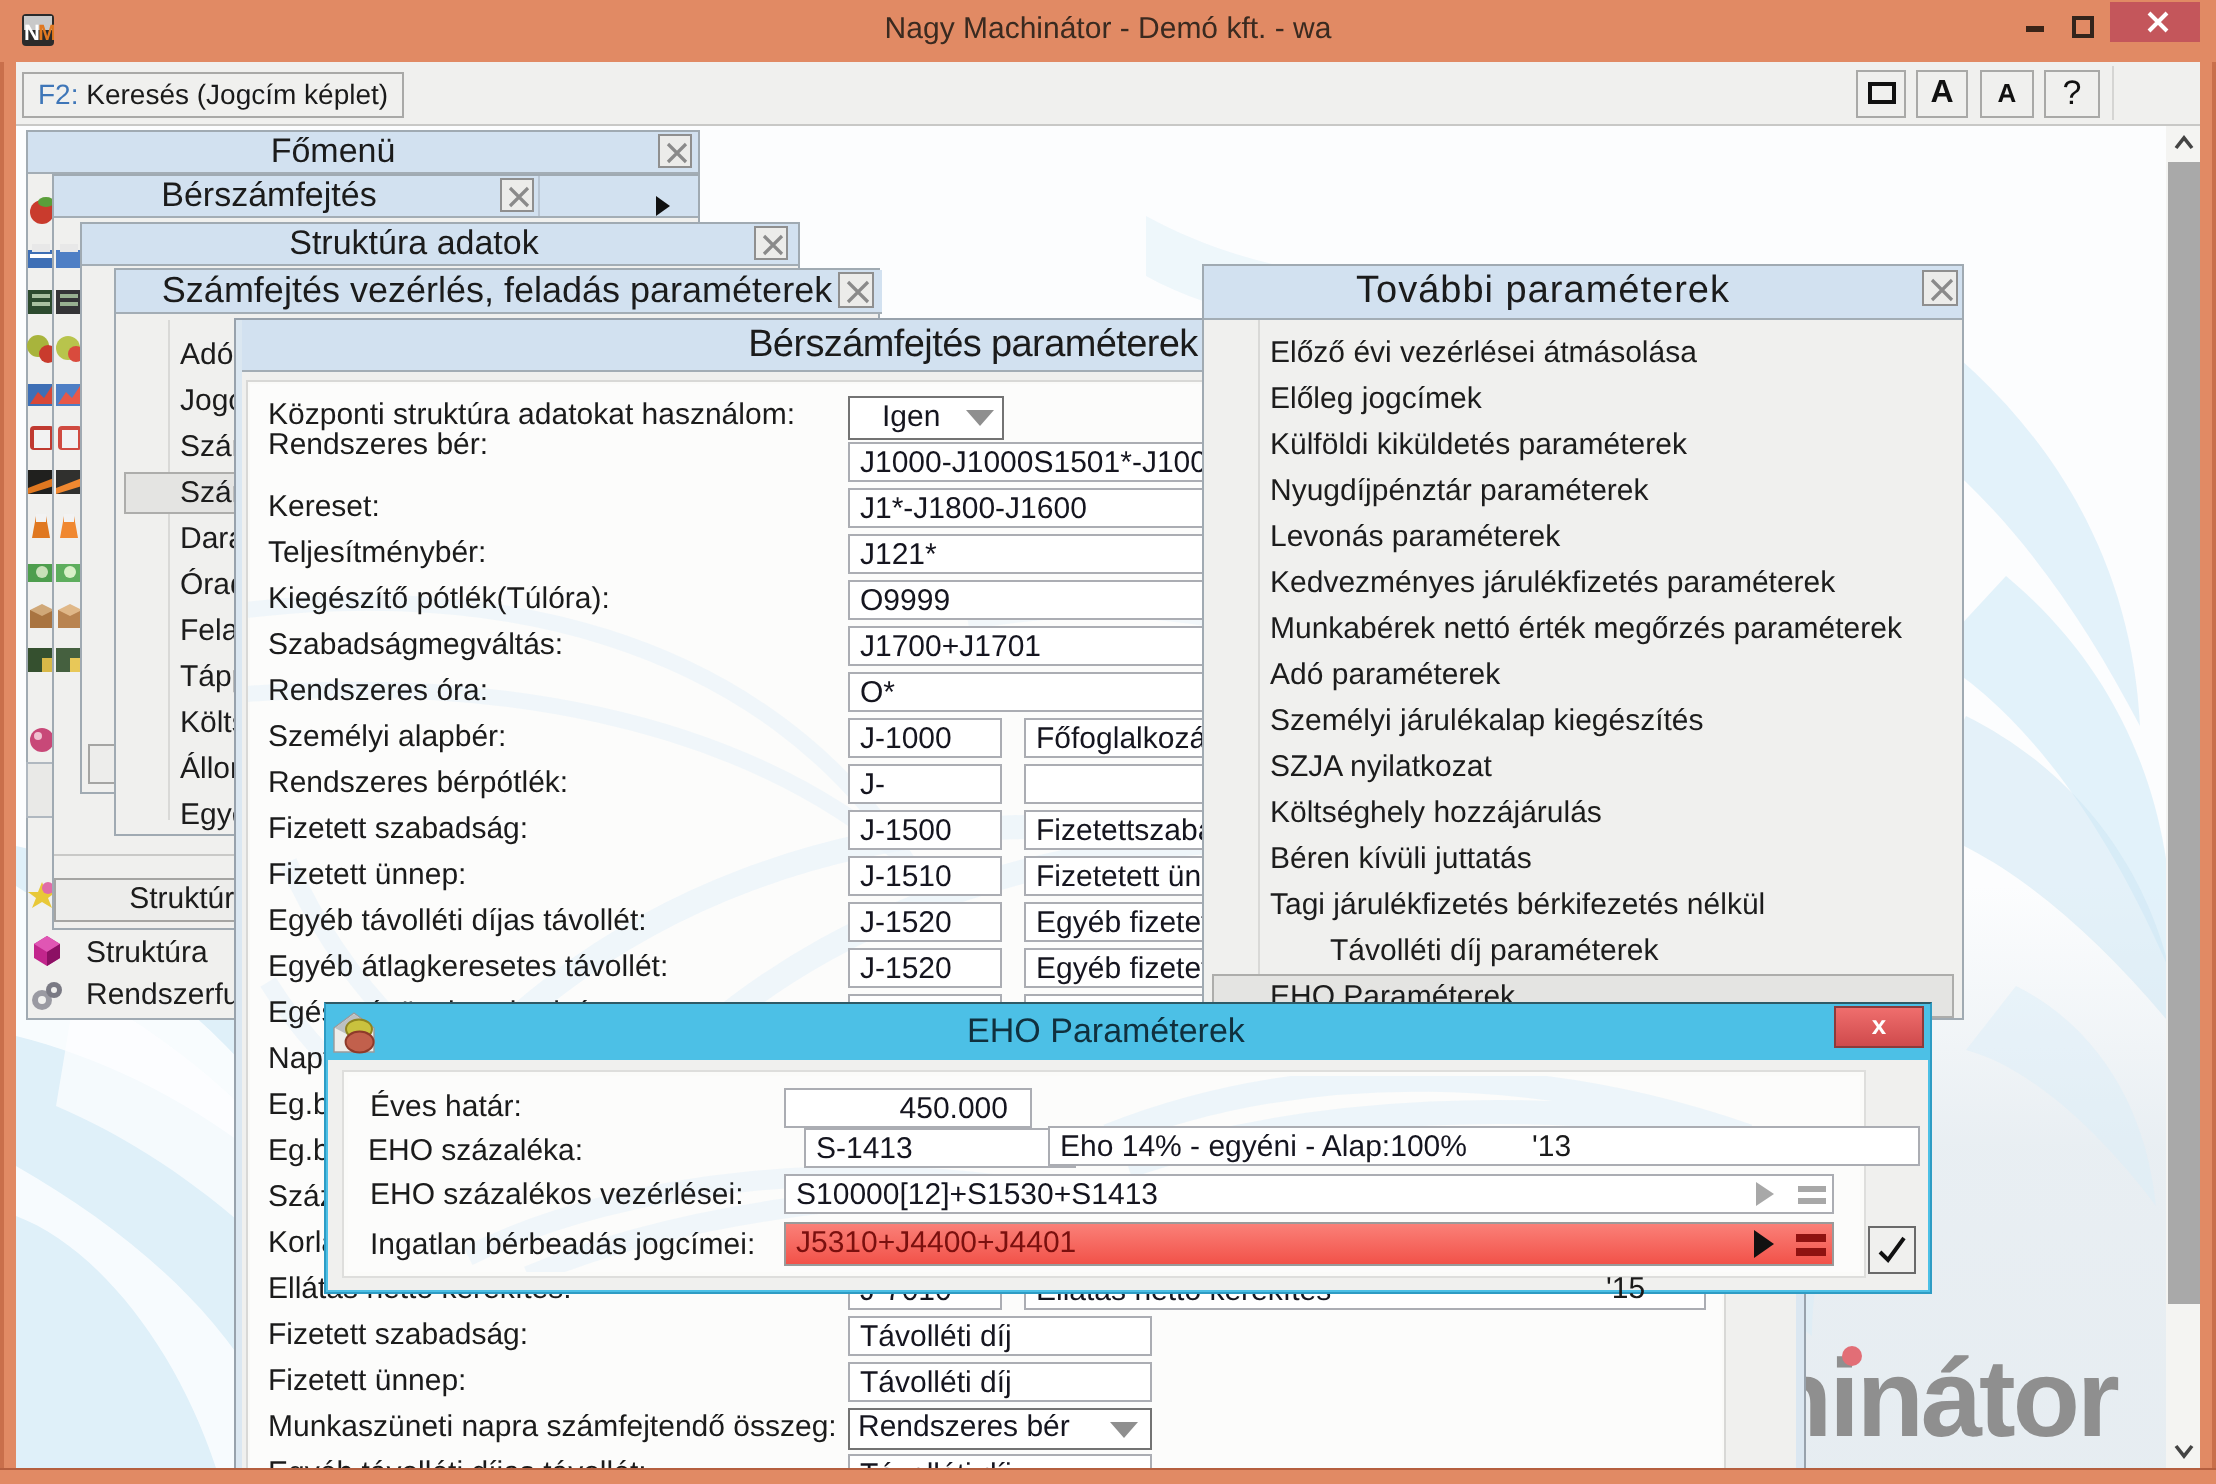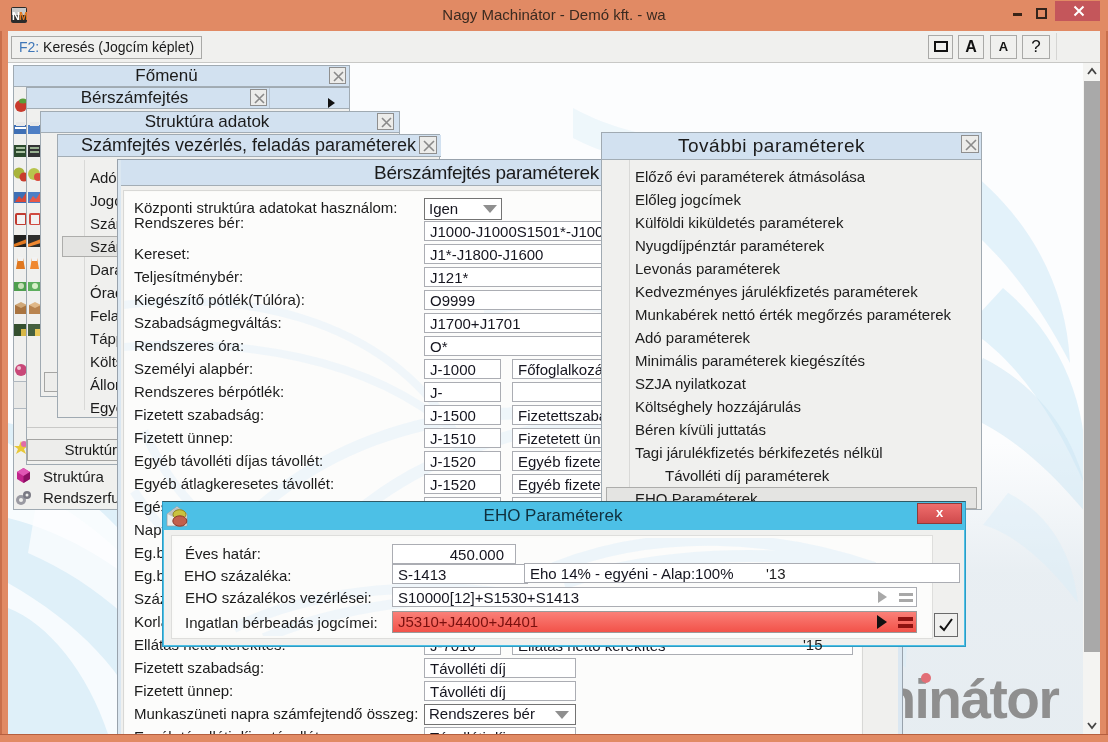--- a/index.html
+++ b/index.html
@@ -217,21 +217,21 @@
 <div class="ab" style="left:123px;top:190px;width:740px;height:562px;background:#FCFCFB;border:1px solid #D8D8D6;box-shadow:inset 0 0 0 1px #FAFAF8;box-sizing:border-box"></div>
 <svg class="ab" style="left:124px;top:191px" width="770" height="560" viewBox="0 0 770 560">
     <g fill="none" stroke="#EBF4FA" stroke-width="14">
       <path d="M -40 120 C 120 90 260 130 330 240 C 250 170 120 140 -40 160" stroke-width="8" opacity="0.7"></path>
       <path d="M 80 380 C 160 260 320 200 480 230 C 340 240 220 300 150 420" stroke-width="12" opacity="0.8"></path>
       <path d="M 20 240 C 60 330 140 390 250 400 C 150 420 60 380 10 300" stroke-width="9" opacity="0.7"></path>
       <path d="M 360 120 C 470 100 570 130 630 200 C 560 150 460 140 370 160" stroke-width="8" opacity="0.6"></path>
     </g>
   </svg>
 <div class="lbl" style="left:134px;top:199px">Központi struktúra adatokat használom:</div>
-<div class="ab" style="left:424px;top:198px;width:78px;height:22px;background:#fff;border:1px solid #737373;box-sizing:border-box;font-size:15px;line-height:19px;padding-left:4px;color:#15151f">Igen</div>
+<div class="ab" style="left:424px;top:198px;width:78px;height:22px;background:#fff;border:1px solid #737373;box-sizing:border-box;font-size:15px;line-height:19px;padding-left:16px;color:#15151f">Igen</div>
 <div class="tri" style="left:483px;top:205px;border-top:8px solid #8F8F8F;border-left:7px solid transparent;border-right:7px solid transparent"></div>
 <div class="lbl" style="left:134px;top:214px">Rendszeres bér:</div>
 <div class="inp" style="left:424px;top:221px;width:429px">J1000-J1000S1501*-J1000S1502*</div>
 <div class="lbl" style="left:134px;top:245px">Kereset:</div>
 <div class="inp" style="left:424px;top:244px;width:429px">J1*-J1800-J1600</div>
 <div class="lbl" style="left:134px;top:268px">Teljesítménybér:</div>
 <div class="inp" style="left:424px;top:267px;width:429px">J121*</div>
 <div class="lbl" style="left:134px;top:291px">Kiegészítő pótlék(Túlóra):</div>
 <div class="inp" style="left:424px;top:290px;width:429px">O9999</div>
 <div class="lbl" style="left:134px;top:314px">Szabadságmegváltás:</div>
@@ -285,29 +285,29 @@
 
 <div class="win" style="left:601px;top:132px;width:381px;height:378px"></div>
 <div class="tb" style="left:602px;top:133px;width:379px;height:27px;line-height:26px;padding-right:40px;font-size:19px;letter-spacing:0.5px">További paraméterek</div>
 <div class="xbtn" style="left:961px;top:135px;width:18px;height:18px">
     <svg width="14" height="14">
       <path d="M2 2 L12 12 M12 2 L2 12" stroke="#8a8a8a" stroke-width="1.6"></path>
     </svg>
   </div>
 <div class="ab" style="left:629px;top:160px;width:1px;height:349px;background:#D9D9D7"></div>
 <div class="hl" style="left:606px;top:487px;width:371px;height:22px"></div>
-<div class="mi" style="left:635px;top:168px">Előző évi paraméterek átmásolása</div>
+<div class="mi" style="left:635px;top:168px">Előző évi vezérlései átmásolása</div>
 <div class="mi" style="left:635px;top:191px">Előleg jogcímek</div>
 <div class="mi" style="left:635px;top:214px">Külföldi kiküldetés paraméterek</div>
 <div class="mi" style="left:635px;top:237px">Nyugdíjpénztár paraméterek</div>
 <div class="mi" style="left:635px;top:260px">Levonás paraméterek</div>
 <div class="mi" style="left:635px;top:283px">Kedvezményes járulékfizetés paraméterek</div>
 <div class="mi" style="left:635px;top:306px">Munkabérek nettó érték megőrzés paraméterek</div>
 <div class="mi" style="left:635px;top:329px">Adó paraméterek</div>
-<div class="mi" style="left:635px;top:352px">Minimális paraméterek kiegészítés</div>
+<div class="mi" style="left:635px;top:352px">Személyi járulékalap kiegészítés</div>
 <div class="mi" style="left:635px;top:375px">SZJA nyilatkozat</div>
 <div class="mi" style="left:635px;top:398px">Költséghely hozzájárulás</div>
 <div class="mi" style="left:635px;top:421px">Béren kívüli juttatás</div>
 <div class="mi" style="left:635px;top:444px">Tagi járulékfizetés bérkifezetés nélkül</div>
 <div class="mi" style="left:665px;top:467px">Távolléti díj paraméterek</div>
 <div class="mi" style="left:635px;top:490px">EHO Paraméterek</div>
 
 <div class="ab" style="left:162px;top:501px;width:804px;height:146px;background:#4CC0E6;border:1px solid #2E9CC4;border-top:1px solid #2F5A66;box-sizing:border-box"></div>
 <div class="ab" style="left:164px;top:530px;width:800px;height:115px;background:#F0F0EE"></div>
 <div class="ab" style="left:162px;top:503px;width:804px;height:26px;text-align:center;font-size:17px;color:#10303E;line-height:26px;padding-right:22px;box-sizing:border-box">EHO Paraméterek</div>
@@ -321,21 +321,21 @@
 <div class="ab" style="left:172px;top:536px;width:760px;height:102px;background:#FCFCFB;border:2px solid #FBFBF9;box-shadow:0 0 0 1px #DEDEDC;box-sizing:border-box"></div>
 <svg class="ab" style="left:174px;top:538px" width="756" height="98" viewBox="0 0 756 98">
     <g fill="none" stroke="#EBF4FA">
       <path d="M 380 30 C 480 -10 600 -5 700 30 C 600 10 480 15 390 45" stroke-width="12" opacity="0.9"></path>
       <path d="M 60 90 C 140 50 260 40 360 60 C 260 55 160 70 90 100" stroke-width="10" opacity="0.7"></path>
     </g>
   </svg>
 <div class="lbl" style="left:185px;top:545px">Éves határ:</div>
 <div class="inp" style="left:392px;top:544px;width:124px;text-align:right;padding-right:11px;padding-left:0">450.000</div>
 <div class="lbl" style="left:184px;top:567px">EHO százaléka:</div>
-<div class="inp" style="left:392px;top:564px;width:136px">S-1413</div>
+<div class="inp" style="left:402px;top:564px;width:136px">S-1413</div>
 <div class="inp" style="left:524px;top:563px;width:436px">Eho 14% - egyéni - Alap:100%</div>
 <div class="lbl" style="left:766px;top:565px;z-index:1">'13</div>
 <div class="lbl" style="left:185px;top:589px">EHO százalékos vezérlései:</div>
 <div class="inp" style="left:392px;top:587px;width:525px">S10000[12]+S1530+S1413</div>
 <div class="tri" style="left:878px;top:591px;border-left:9px solid #A8A8A8;border-top:6px solid transparent;border-bottom:6px solid transparent"></div>
 <div class="ab" style="left:899px;top:593px;width:14px;height:3px;background:#A8A8A8"></div>
 <div class="ab" style="left:899px;top:599px;width:14px;height:3px;background:#A8A8A8"></div>
 <div class="lbl" style="left:185px;top:614px">Ingatlan bérbeadás jogcímei:</div>
 <div class="ab" style="left:392px;top:611px;width:525px;height:22px;background:linear-gradient(#FA8078,#F25249);border:1px solid #9A9A9A;box-sizing:border-box;font-size:15px;line-height:19px;padding-left:5px;color:#7A100E">J5310+J4400+J4401</div>
 <div class="tri" style="left:877px;top:615px;border-left:10px solid #111;border-top:7px solid transparent;border-bottom:7px solid transparent"></div>

